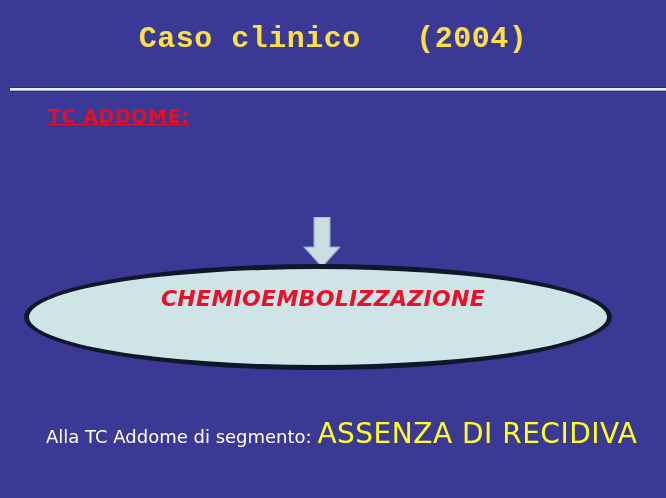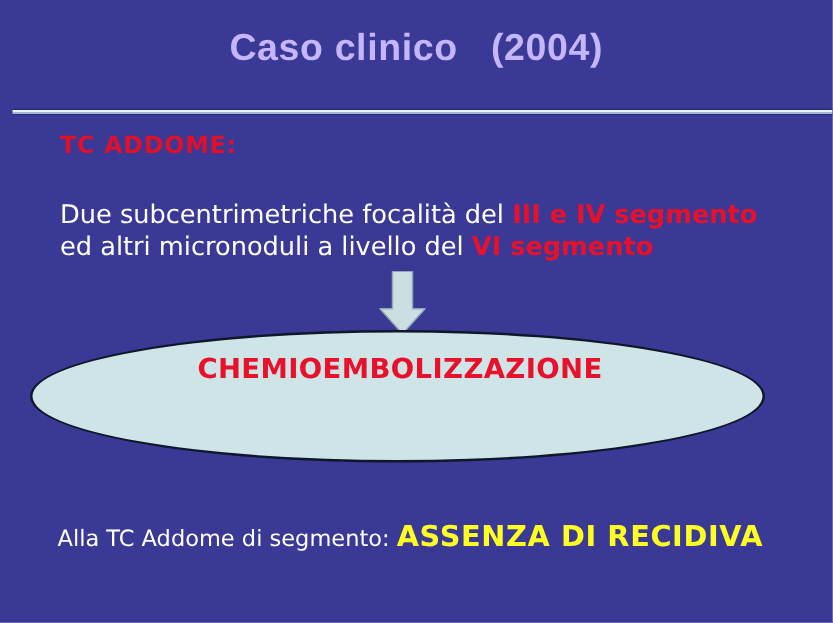--- a/index.html
+++ b/index.html
@@ -27,22 +27,22 @@
     top: 0;
     width: 666px;
     height: 88px;
   }
   #slide-title {
     position: absolute;
     left: 0;
     top: 22px;
     width: 666px;
     text-align: center;
-    color: #c4b5fd;
-    font-family: Liberation Sans, sans-serif;
+    color: #fde047;
+    font-family: Liberation Mono, monospace;
     font-weight: bold;
     font-size: 30px;
     letter-spacing: 0.5px;
     white-space: pre;
   }
 
   
   #title-rule {
     position: absolute;
     left: 10px;
@@ -63,20 +63,21 @@
   
   #section-heading {
     position: absolute;
     left: 48px;
     top: 105px;
     color: #e0102a;
     font-family: "DejaVu Sans", sans-serif;
     font-weight: bold;
     font-size: 19px;
     letter-spacing: 0.6px;
+    text-decoration: underline;
   }
 
   
   #finding-text {
     position: absolute;
     left: 48px;
     top: 158px;
     width: 604px;
     color: #ffffff;
     font-family: "DejaVu Sans", sans-serif;
@@ -100,23 +101,24 @@
   }
 
   
   #treatment-ellipse {
     position: absolute;
     left: 24px;
     top: 264px;
     width: 588px;
     height: 106px;
     background: #cfe4e6;
-    border: 2px solid #0f172a;
+    border: 5px solid #0f172a;
     border-radius: 50% / 50%;
     box-sizing: border-box;
+    font-style: italic;
   }
   #treatment-text {
     position: absolute;
     left: 0;
     top: 16px;
     width: 588px;
     text-align: center;
     color: #e8102a;
     font-family: "DejaVu Sans", sans-serif;
     font-weight: bold;
@@ -138,44 +140,38 @@
     position: absolute;
     left: 46px;
     top: 417px;
     color: #ffffff;
     font-family: "DejaVu Sans", sans-serif;
     font-size: 18px;
     white-space: nowrap;
   }
   #conclusion-result {
     color: #ffff22;
-    font-weight: bold;
-    font-size: 23px;
+    font-weight: normal;
+    font-size: 28px;
     letter-spacing: 0.5px;
   }
 </style>
 </head>
 <body>
 
 <div id="slide">
 
   <div id="title-band">
     <div id="slide-title">Caso clinico   (2004)</div>
   </div>
 
   <div id="title-rule"></div>
 
   <div id="section-heading">TC ADDOME:</div>
 
-  <div id="finding-text">
-    <span>Due subcentrimetriche focalità del </span><span class="hl">III e IV segmento</span>
-    <span class="line2">
-      <span>ed altri micronoduli a livello del </span><span class="hl">VI segmento</span>
-    </span>
-  </div>
 
   <svg id="flow-arrow" viewBox="0 0 44 52">
     <polygon points="14,0 30,0 30,30 40,30 22,50 4,30 14,30" fill="#cbdfe3" stroke="#93abb6" stroke-width="1.2" stroke-linejoin="round"></polygon>
   </svg>
 
   <div id="treatment-ellipse">
     <div id="treatment-text">
       <span id="treatment-name">CHEMIOEMBOLIZZAZIONE</span>
     </div>
   </div>

